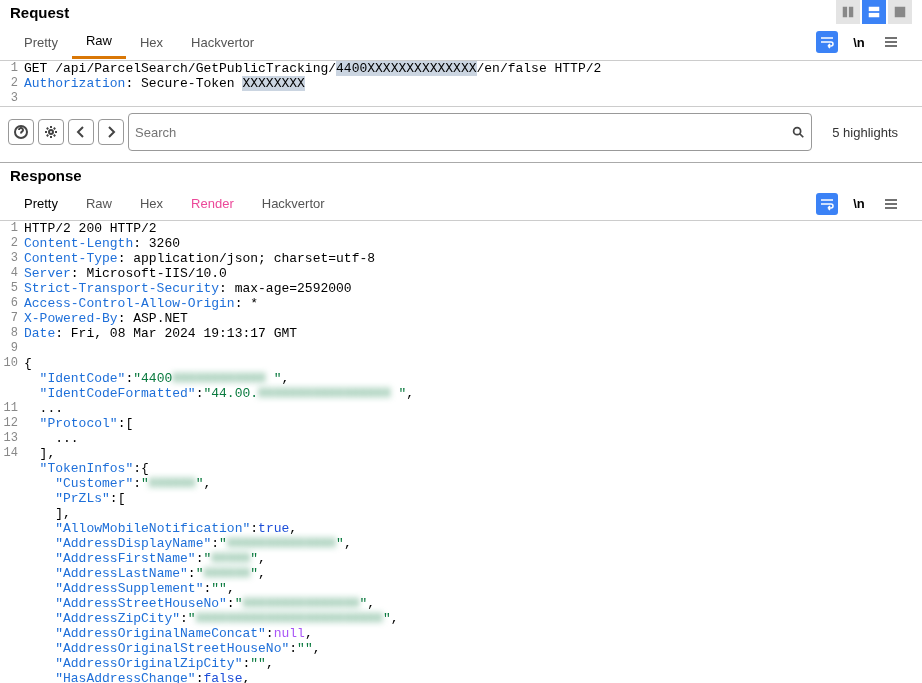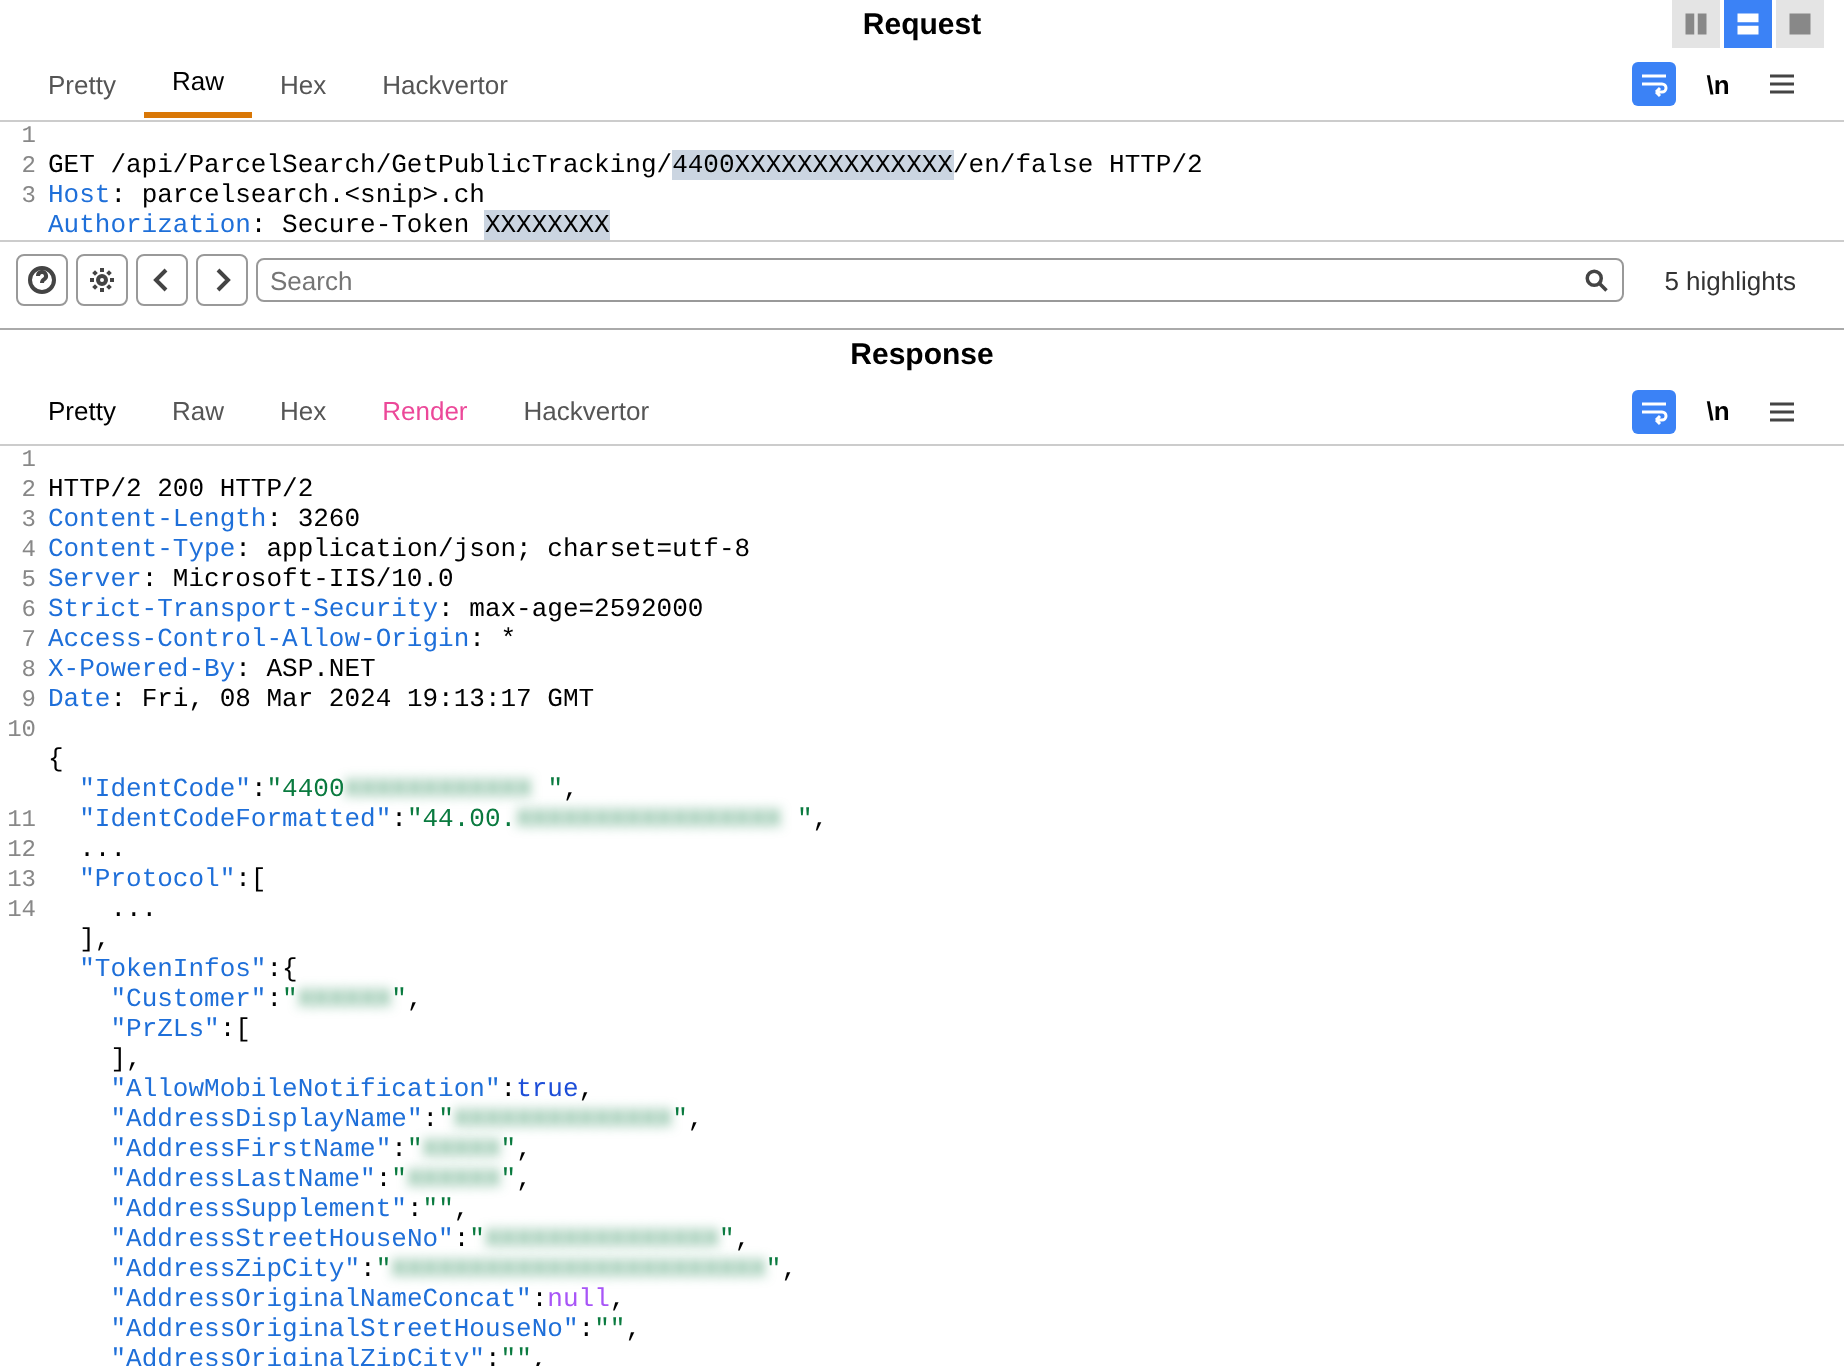--- a/index.html
+++ b/index.html
@@ -1,47 +1,47 @@
 <!DOCTYPE html>
 <html><head>
 <meta charset="utf-8">
 <style>
 * { margin: 0; padding: 0; box-sizing: border-box; }
 body { font-family: Arial, sans-serif; font-size: 13px; color: #000; background: #fff; width: 922px; }
-.section-header { display: flex; align-items: center; justify-content: center; padding: 4px 10px; }
+.section-header { display: flex; align-items: center; justify-content: flex-start; padding: 4px 10px; }
 .section-title { font-weight: bold; font-size: 15px; }
 .icon-btn { width: 24px; height: 24px; display: flex; align-items: center; justify-content: center; background: #e4e4e4; cursor: pointer; }
 .icon-btn.active { background: #3b82f6; }
 .icon-btn.active svg { fill: #fff; }
 .icon-btn svg { fill: #666; }
 .tabs { display: flex; padding: 0 10px; border-bottom: 1px solid transparent; align-items: center; }
 .tab { padding: 8px 14px; cursor: pointer; color: #555; font-size: 13px; }
 .tab.active { border-bottom: 3px solid #d97706; color: #000; }
 .tab.active-alt { color: #000; font-weight: 500; }
 .tab.disabled { color: #ec4899; }
 .tabs-right { margin-left: auto; display: flex; gap: 10px; align-items: center; padding-right: 10px; }
 .mini-icon { width: 22px; height: 22px; display: flex; align-items: center; justify-content: center; border-radius: 3px; cursor: pointer; }
 .mini-icon.blue { background: #3b82f6; color: #fff; }
 .mini-icon svg { width: 16px; height: 16px; }
 .code-area { display: flex; font-family: 'Courier New', monospace; font-size: 13px; line-height: 15px; border-top: 1px solid #ccc; }
 .gutter { width: 22px; text-align: right; padding-right: 4px; color: #888; background: #fff; user-select: none; font-size: 12px; }
 .gutter div { height: 15px; }
-.code { flex: 1; white-space: pre; padding-left: 2px; overflow: hidden; margin-top: 14px; }
+.code { flex: 1; white-space: pre; padding-left: 2px; overflow: hidden; }
 .code-line { height: 15px; }
 .hl { background: #cbd5e1; }
 .str { color: #0a7a3f; }
 .key { color: #1e6fd9; }
 .null { color: #a855f7; }
 .hdr { color: #1e6fd9; }
 .num { color: #1d4ed8; }
 .blur { filter: blur(3px); }
 .toolbar { display: flex; align-items: center; gap: 4px; padding: 6px 8px; border-top: 1px solid #ccc; }
 .tb-btn { width: 26px; height: 26px; border: 1px solid #999; border-radius: 4px; display: flex; align-items: center; justify-content: center; background: #fff; cursor: pointer; }
 .tb-btn svg { width: 16px; height: 16px; fill: none; stroke: #444; stroke-width: 2; }
-.search-box { flex: 1; height: 22px; border: 1px solid #999; border-radius: 4px; display: flex; align-items: center; padding: 0 6px; }
+.search-box { flex: 1; height: 38px; border: 1px solid #999; border-radius: 4px; display: flex; align-items: center; padding: 0 6px; }
 .search-box input { flex: 1; border: none; outline: none; font-size: 13px; }
 .search-box svg { width: 14px; height: 14px; fill: none; stroke: #444; stroke-width: 2; }
 .highlights { padding: 0 16px; color: #333; font-size: 13px; }
 .divider { height: 6px; border-bottom: 1px solid #aaa; }
 </style>
 </head>
 <body>
 
 <div style="position:absolute; top:0; right:10px; display:flex; gap:2px;">
   <div class="icon-btn">
@@ -86,21 +86,21 @@
       </div>
   </div>
 </div>
 
 <div class="code-area">
   <div class="gutter" id="req-gutter">
       <div>1</div>
       <div>2</div>
       <div>3</div>
     </div>
-  <div class="code" id="req-code"><div class="code-line">GET /api/ParcelSearch/GetPublicTracking/<span class="hl">4400XXXXXXXXXXXXXX</span>/en/false HTTP/2</div><div class="code-line"><span class="hdr">Host</span>: parcelsearch.&lt;snip&gt;.ch</div><div class="code-line"><span class="hdr">Authorization</span>: Secure-Token <span class="hl">XXXXXXXX</span></div></div>
+  <div class="code" id="req-code"><div class="code-line">GET /api/ParcelSearch/GetPublicTracking/<span class="hl">4400XXXXXXXXXXXXXX</span>/en/false HTTP/2</div><div class="code-line"><span class="hdr">Authorization</span>: Secure-Token <span class="hl">XXXXXXXX</span></div></div>
 </div>
 
 <div class="toolbar">
   <div class="tb-btn">
       <svg viewBox="0 0 16 16">
         <circle cx="8" cy="8" r="6"></circle>
         <path d="M6 6a2 2 0 1 1 3 1.7c-.8.5-1 1-1 1.8M8 12v.01"></path>
       </svg>
     </div>
   <div class="tb-btn">

